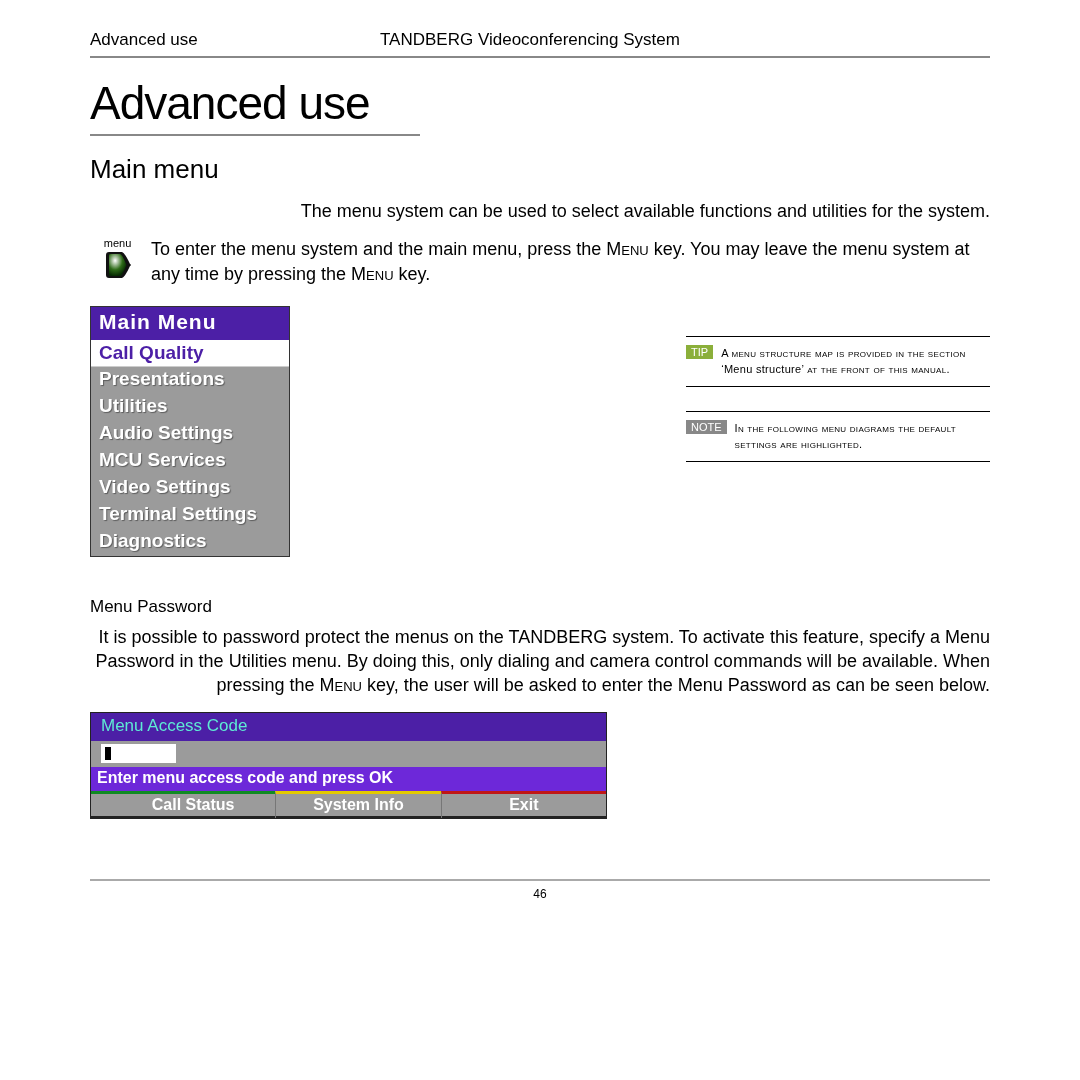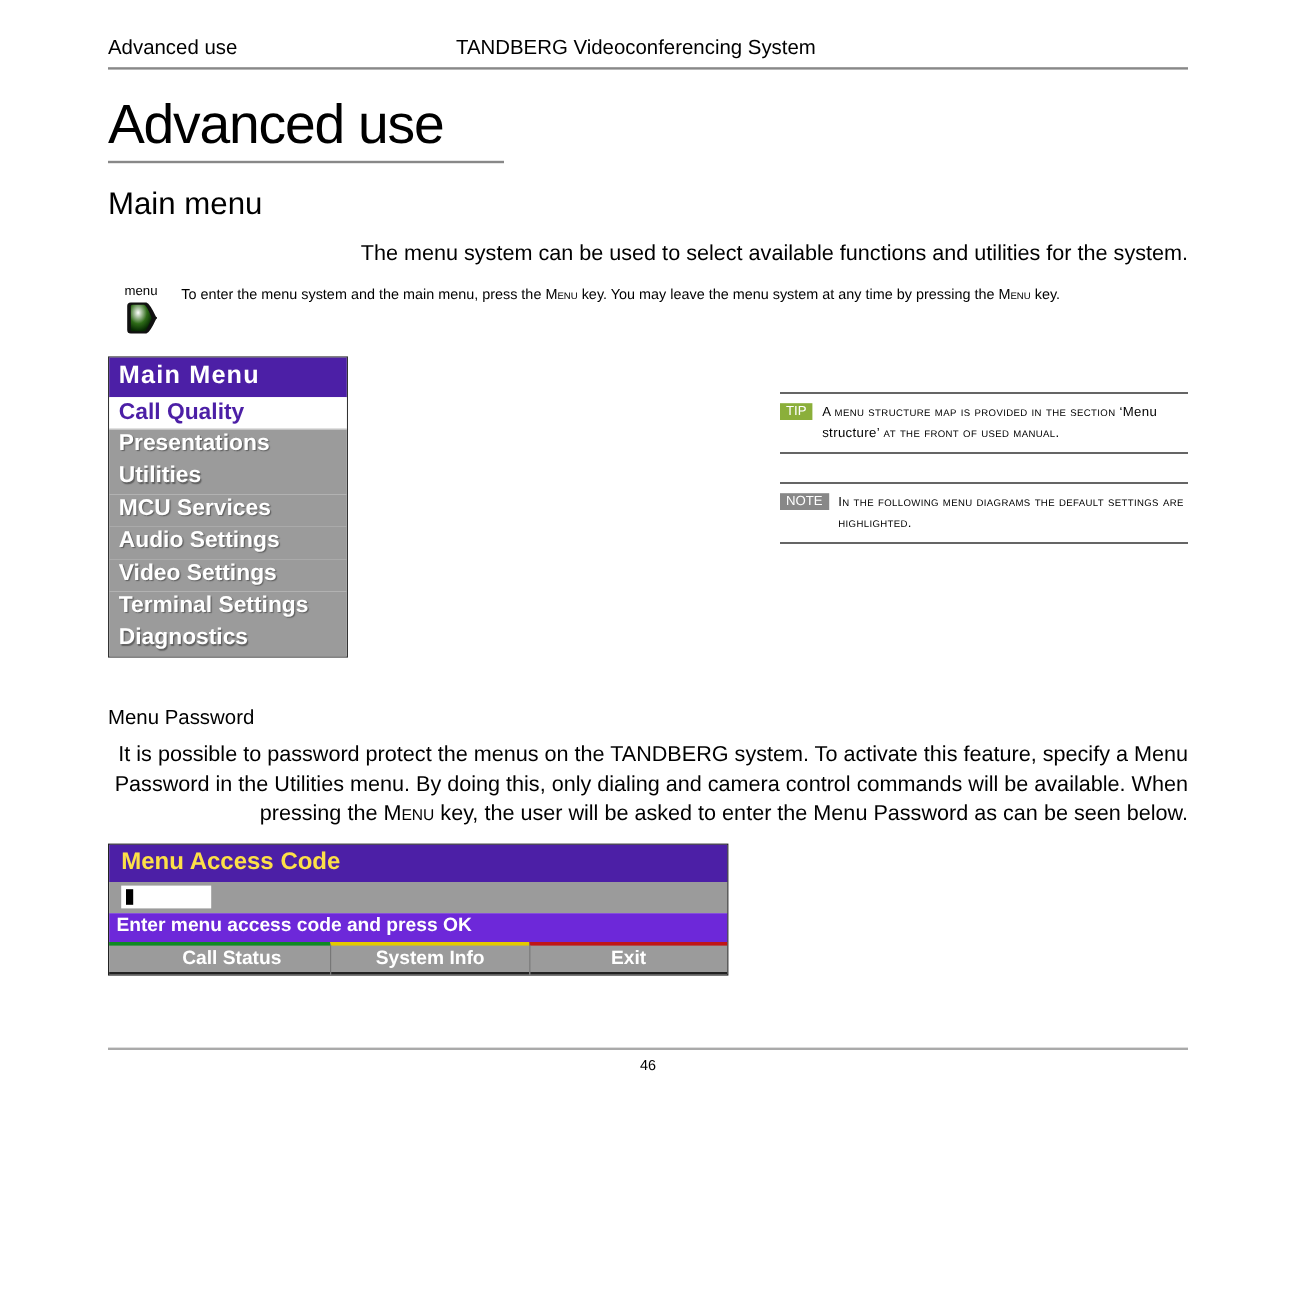--- a/index.html
+++ b/index.html
@@ -26,21 +26,21 @@
     font-weight: normal;
     letter-spacing: -1px;
     margin: 0 0 4px 0;
   }
   .title-underline { border-top: 2px solid #888; width: 330px; margin-bottom: 18px; }
   .subtitle { font-size: 26px; margin-bottom: 14px; }
   .body-text { font-size: 18px; line-height: 1.35; margin-bottom: 14px; text-align: right; }
   .icon-row { display: flex; align-items: flex-start; margin-bottom: 18px; }
   .menu-icon-wrap { width: 55px; text-align: center; font-size: 11px; }
   .menu-icon-wrap svg { display: block; margin: 2px auto 0 auto; }
-  .icon-text { flex: 1; font-size: 12px; line-height: 1.4; padding-left: 6px; }
+  .icon-text { flex: 1; font-size: 18px; line-height: 1.4; padding-left: 6px; }
   .smallcaps { font-variant: small-caps; }
 
   .figure-row { display: flex; align-items: flex-start; margin-bottom: 40px; }
 
   
   .menu-shot {
     width: 200px;
     border: 1px solid #333;
     font-family: Arial, sans-serif;
     font-weight: bold;
@@ -62,21 +62,21 @@
   }
   .menu-shot .item {
     background: #9b9b9b;
     color: #fff;
     padding: 1px 8px 4px 8px;
     font-size: 19px;
     text-shadow: 1px 1px 1px rgba(0,0,0,.4);
   }
 
   
-  .side-notes { flex: 1; padding-left: 360px; padding-top: 30px; }
+  .side-notes { flex: 1; padding-left: 360px; padding-top: 30px; margin-left: 36px; }
   .note-block { border-top: 1.5px solid #000; padding: 8px 0; border-bottom: 1.5px solid #000; margin-bottom: 24px; }
   .note-block .note-inner { display: flex; align-items: flex-start; }
   .badge {
     display: inline-block;
     padding: 1px 5px;
     font-size: 11px;
     margin-right: 8px;
     flex: 0 0 auto;
   }
   .badge.tip { background: #8baf3a; color: #fff; }
@@ -85,23 +85,23 @@
   .note-text .q { font-variant: normal; }
 
   
   .access-shot {
     width: 517px;
     font-family: Arial, sans-serif;
     border: 1px solid #222;
   }
   .access-shot .titlebar {
     background: #4c1fa6;
-    color: #fde047;
-    font-weight: bold;
-    font-size: 20px;
+    color: #5eead4;
+    font-weight: normal;
+    font-size: 17px;
     padding: 3px 10px 5px 10px;
   }
   .access-shot .input-row {
     background: #9b9b9b;
     padding: 3px 10px 4px 10px;
   }
   .access-shot .input-box {
     display: inline-block;
     background: #fff;
     width: 75px;
@@ -182,33 +182,33 @@
     <span>To enter the menu system and the main menu, press the </span><span class="smallcaps">Menu</span><span> key. You may leave the menu system at any time by pressing the </span><span class="smallcaps">Menu</span><span> key.</span>
   </div>
 </div>
 
 <div class="figure-row">
   <div class="menu-shot">
     <div class="titlebar">Main Menu</div>
     <div class="sel">Call Quality</div>
     <div class="item">Presentations</div>
     <div class="item">Utilities</div>
+    <div class="item">Audio Settings</div>
     <div class="item">MCU Services</div>
-    <div class="item">Audio Settings</div>
     <div class="item">Video Settings</div>
     <div class="item">Terminal Settings</div>
     <div class="item">Diagnostics</div>
   </div>
 
   <div class="side-notes">
     <div class="note-block">
       <div class="note-inner">
         <span class="badge tip">TIP</span>
         <span class="note-text">
-          <span>A menu structure map is provided in the section ‘</span><span class="q">Menu structure</span><span>’ at the front of used manual.</span>
+          <span>A menu structure map is provided in the section ‘</span><span class="q">Menu structure</span><span>’ at the front of this manual.</span>
         </span>
       </div>
     </div>
     <div class="note-block">
       <div class="note-inner">
         <span class="badge note">NOTE</span>
         <span class="note-text">In the following menu diagrams the default settings are highlighted.</span>
       </div>
     </div>
   </div>

